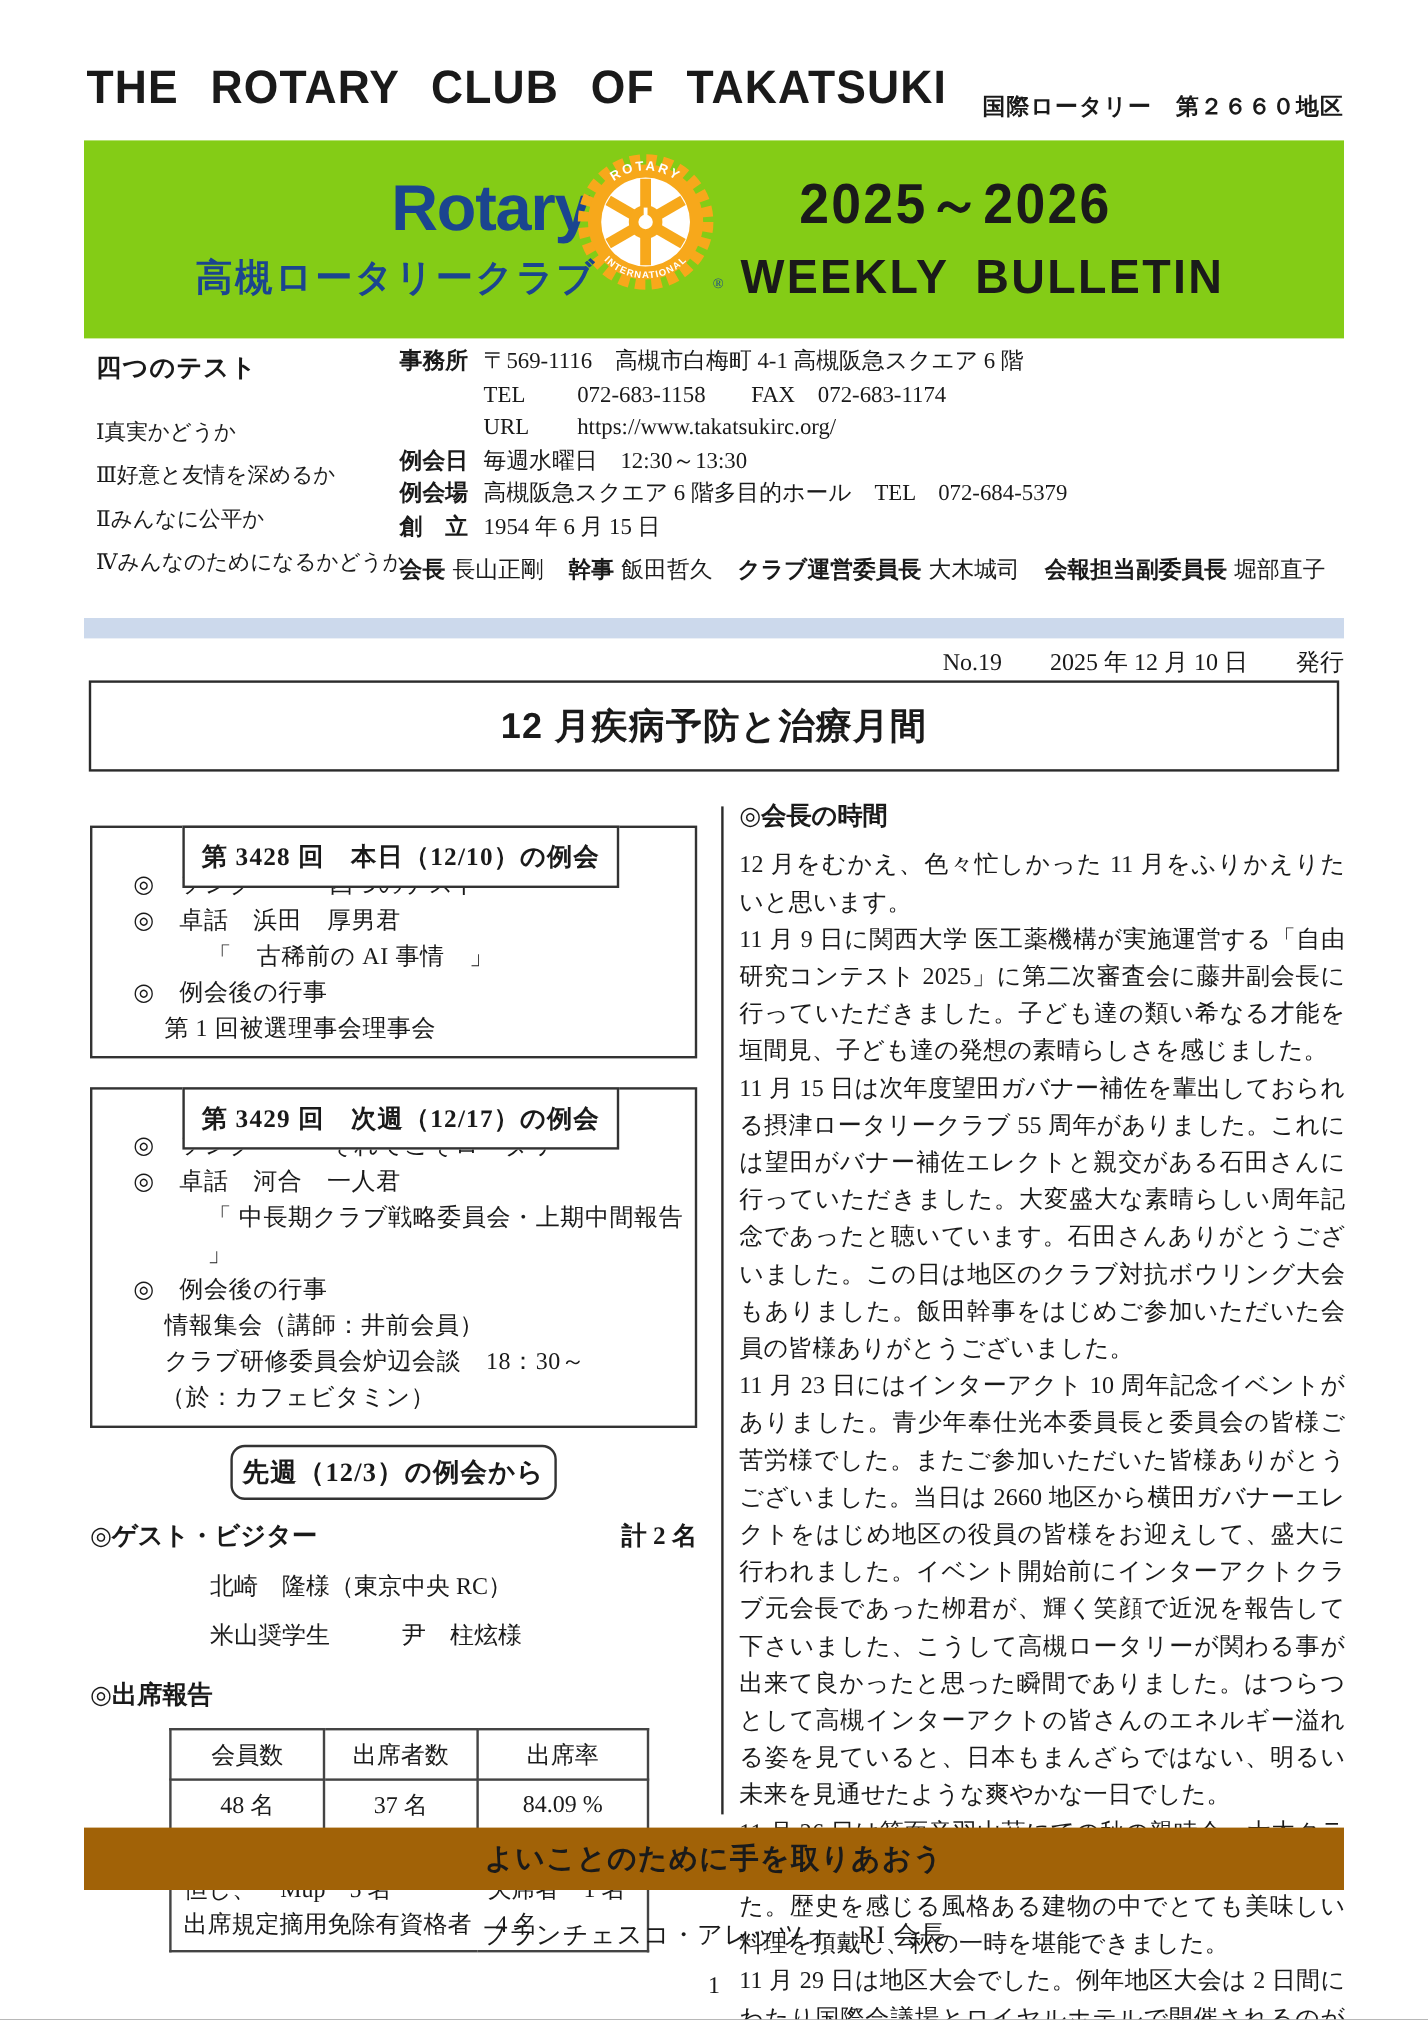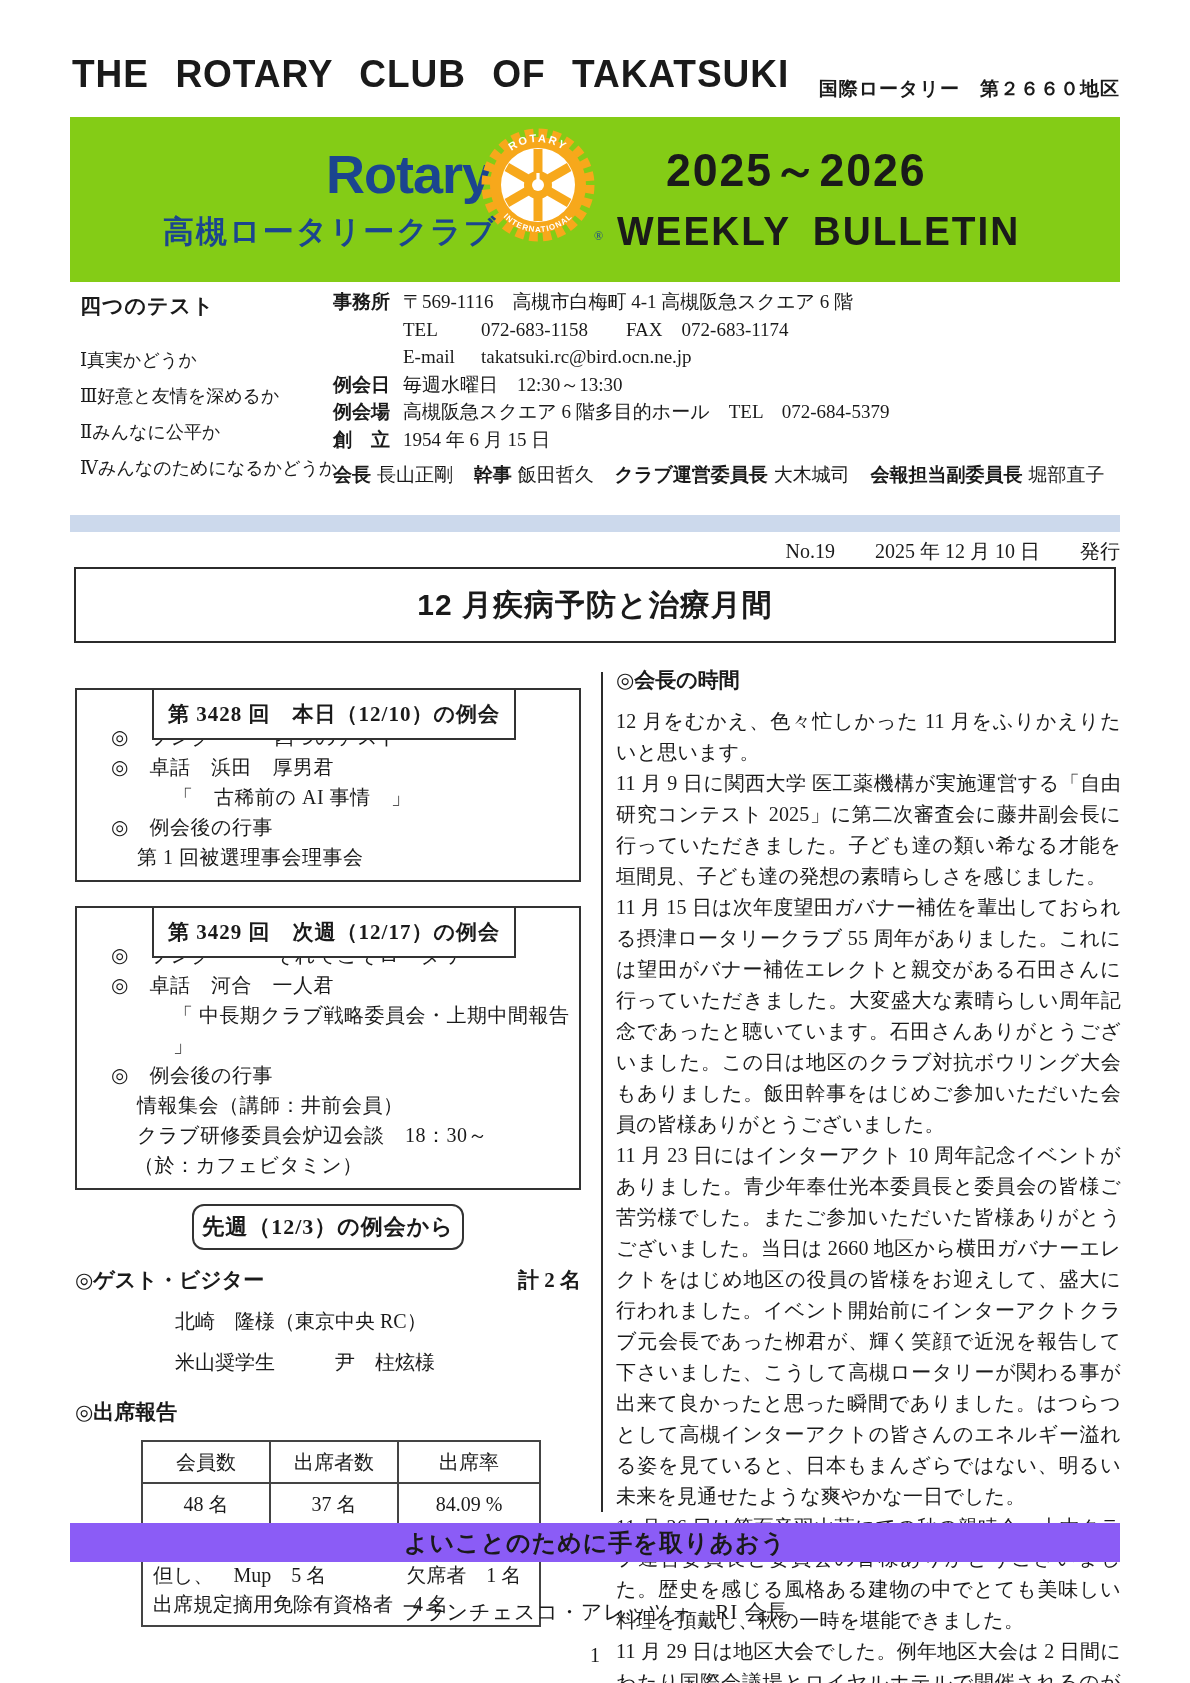--- a/index.html
+++ b/index.html
@@ -83,21 +83,21 @@
   .att-table .hd-row td,.att-table .val-row td{height:38px;}
   .c1{width:124px;}.c2{width:124px;}.c3{width:138px;}
   .att-notes{text-align:left !important;padding:6px 10px;line-height:29px;white-space:nowrap;}
 
   .pt-title{font-size:21px;font-weight:bold;margin-top:2px;}
   .pt-par{font-size:20px;line-height:31px;text-align:justify;letter-spacing:.2px;}
   .pt-pars{margin-top:12px;}
 
   
   .slogan-bar{
-    left:70px;top:1523px;width:1050px;height:39px;background:#8b5cf6;
+    left:70px;top:1523px;width:1050px;height:52px;background:#a16207;
     display:flex;align-items:center;justify-content:center;
     font-size:24px;font-weight:bold;letter-spacing:1px;
   }
   .ri-line{left:0;top:1598px;width:1190px;text-align:center;font-size:21px;letter-spacing:1px;}
   .page-num{left:0;top:1644px;width:1190px;text-align:center;font-size:20px;}
 </style>
 </head>
 <body>
 
 <div class="page">
@@ -149,22 +149,22 @@
       <span class="cinfo-label">事務所</span>
       <span>〒569-1116　高槻市白梅町 4-1 高槻阪急スクエア 6 階</span>
     </div>
     <div class="cinfo-row">
       <span class="cinfo-label"></span>
       <span class="cinfo-sub">TEL</span>
       <span>072-683-1158　　FAX　072-683-1174</span>
     </div>
     <div class="cinfo-row">
       <span class="cinfo-label"></span>
-      <span class="cinfo-sub">E-mail</span>
-      <span>takatsuki.rc@bird.ocn.ne.jp</span>
+      <span class="cinfo-sub">URL</span>
+      <span>https://www.takatsukirc.org/</span>
     </div>
     <div class="cinfo-row">
       <span class="cinfo-label">例会日</span>
       <span>毎週水曜日　12:30～13:30</span>
     </div>
     <div class="cinfo-row">
       <span class="cinfo-label">例会場</span>
       <span>高槻阪急スクエア 6 階多目的ホール　TEL　072-684-5379</span>
     </div>
     <div class="cinfo-row">

